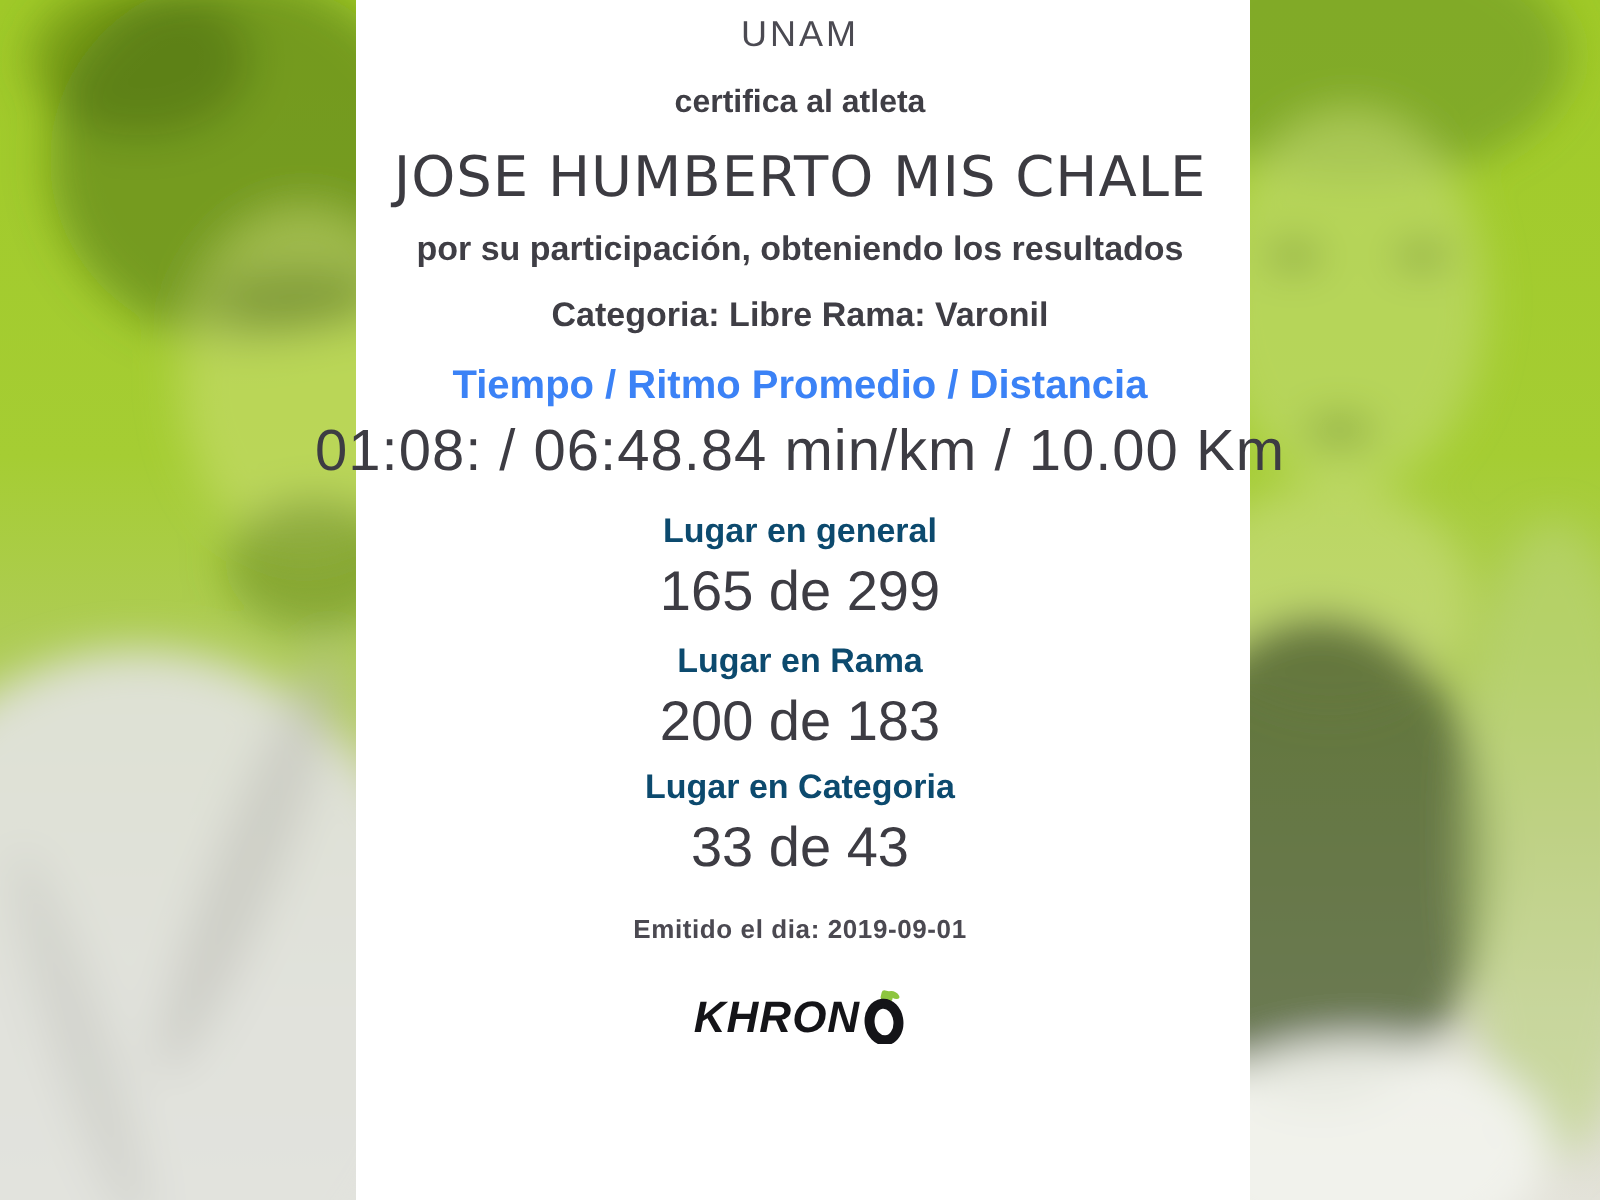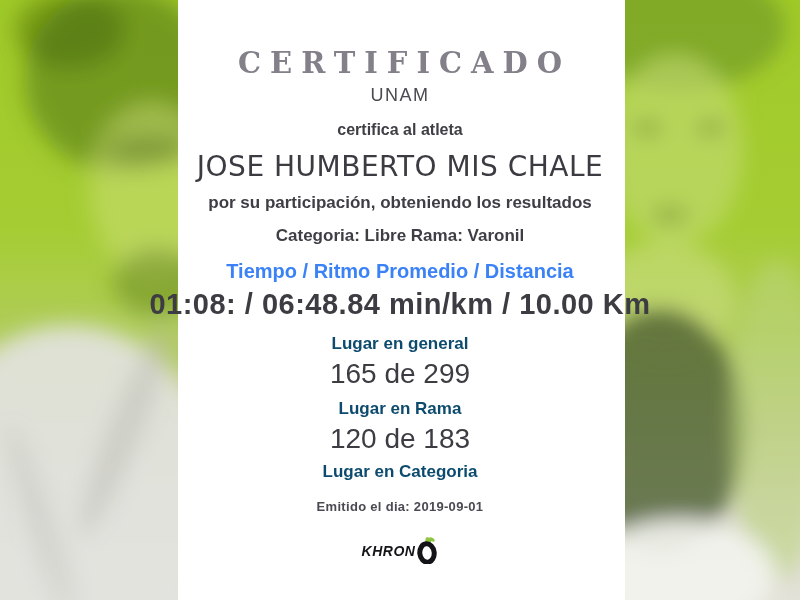--- a/index.html
+++ b/index.html
@@ -91,21 +91,21 @@
   .metrics-label {
     margin-top: 14px;
     font-family: "Liberation Sans", sans-serif;
     font-weight: 700;
     font-size: 20px;
     color: #3b82f6;
   }
   .metrics-value {
     margin-top: 5px;
     font-family: "Liberation Sans", sans-serif;
-    font-weight: 700;
+    font-weight: 400;
     font-size: 29px;
     color: #3d3c43;
     letter-spacing: 0.5px;
     white-space: nowrap;
   }
   .result-label {
     font-family: "Liberation Sans", sans-serif;
     font-weight: 700;
     font-size: 17px;
     color: #0c4a6e;
@@ -132,21 +132,21 @@
 
   
   .logo {
     margin-top: 23px;
     position: relative;
     display: flex;
     align-items: center;
     font-family: "Liberation Sans", sans-serif;
     font-style: italic;
     font-weight: 700;
-    font-size: 14px;
+    font-size: 22px;
     letter-spacing: 0.5px;
     color: #141418;
     line-height: 1;
   }
   .logo .watch { width: 20px; height: 27px; margin: 0 1px 0 2px; }
 </style>
 </head>
 <body>
 
 <div class="stage">
@@ -187,42 +187,42 @@
         <ellipse cx="40" cy="300" rx="70" ry="58" fill="#cfe18a" opacity="0.5"></ellipse>
         <ellipse cx="35" cy="430" rx="85" ry="122" fill="#4f6132" opacity="0.8"></ellipse>
         <ellipse cx="152" cy="420" rx="46" ry="160" fill="#bcd57c" opacity="0.55"></ellipse>
         <ellipse cx="55" cy="575" rx="95" ry="55" fill="#f2f3ee" opacity="0.92"></ellipse>
       </g>
     </svg>
   </div>
 
   <div class="content">
 
-    <div class="title">CERTIFICADO</div>
     <div class="org">UNAM</div>
     <div class="intro">certifica al atleta</div>
     <div class="athlete">JOSE HUMBERTO MIS CHALE</div>
     <div class="participation">por su participación, obteniendo los resultados</div>
     <div class="category">Categoria: Libre Rama: Varonil</div>
 
     <div class="metrics-label">Tiempo / Ritmo Promedio / Distancia</div>
     <div class="metrics-value">01:08: / 06:48.84 min/km / 10.00 Km</div>
 
     <div class="result-block general">
       <div class="result-label">Lugar en general</div>
       <div class="result-value">165 de 299</div>
     </div>
 
     <div class="result-block rama">
       <div class="result-label">Lugar en Rama</div>
-      <div class="result-value">120 de 183</div>
+      <div class="result-value">200 de 183</div>
     </div>
 
     <div class="result-block categoria">
       <div class="result-label">Lugar en Categoria</div>
+      <div class="result-value">33 de 43</div>
     </div>
 
     <div class="issued">Emitido el dia: 2019-09-01</div>
 
     <div class="logo">
       <span>KHRON</span>
       <svg class="watch" viewBox="0 0 20 27">
         <rect x="8.5" y="0.5" width="6" height="5" rx="1.5" fill="#8dc63f" transform="rotate(14 11.5 3)"></rect>
         <ellipse cx="15" cy="2.5" rx="3" ry="1.6" fill="#8dc63f" transform="rotate(30 15 2.5)"></ellipse>
         <ellipse cx="10" cy="16" rx="7.2" ry="9.2" fill="none" stroke="#141418" stroke-width="5" transform="rotate(-6 10 16)"></ellipse>

